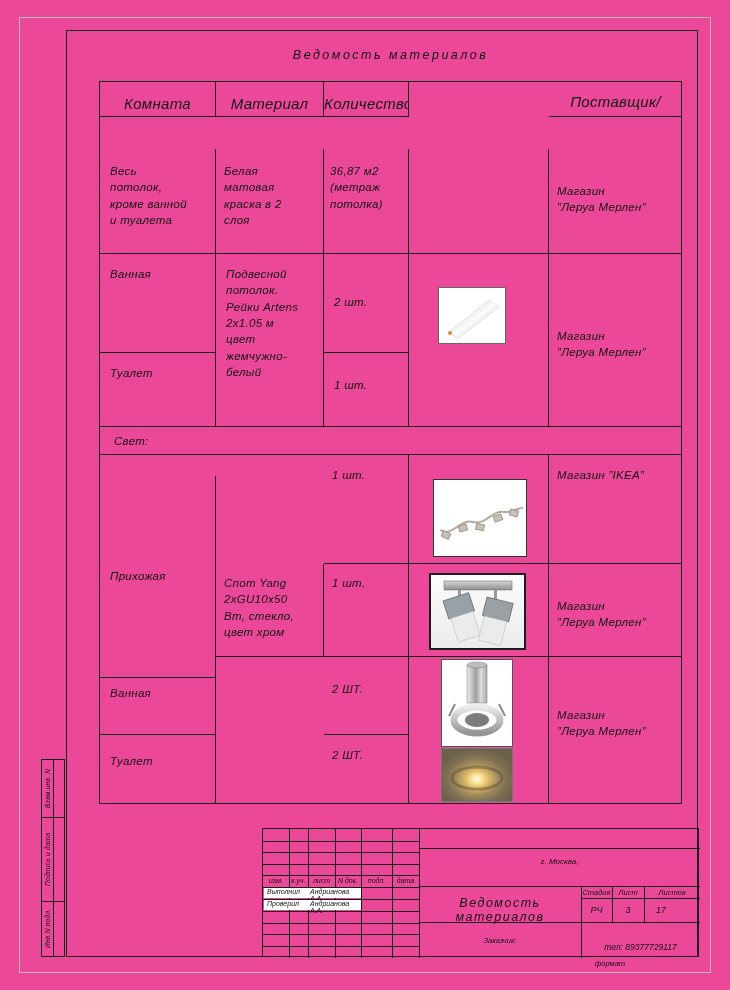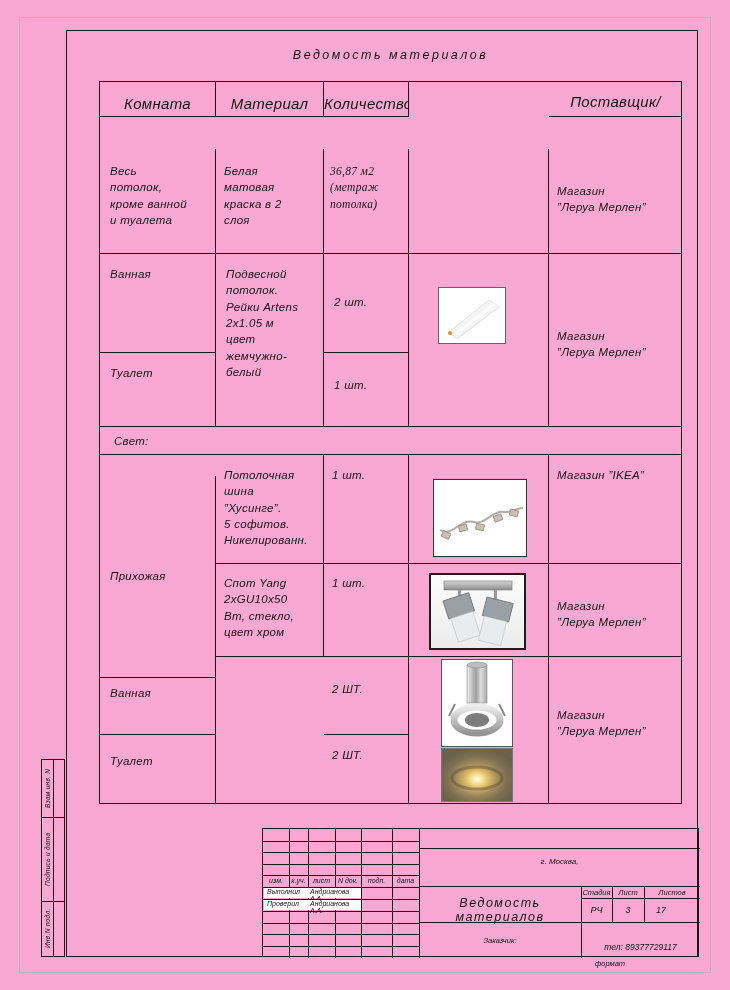--- a/index.html
+++ b/index.html
@@ -1,16 +1,16 @@
 <!DOCTYPE html>
 <html><head>
 <meta charset="utf-8">
 <style>
   html,body{margin:0;padding:0;background:#fff;}
-  .page{position:relative;width:730px;height:990px;background:#f9a8d4;overflow:hidden;
+  .page{position:relative;width:730px;height:990px;background:#ec4899;overflow:hidden;
         font-family:"Liberation Sans",sans-serif;color:#141414;}
   .outer-border{position:absolute;left:19px;top:17px;width:690px;height:954px;
         border:1px solid #b7b7b7;}
   .frame{position:absolute;left:66px;top:30px;width:632px;height:927px;
         border:1.6px solid #1a1a1a;box-sizing:border-box;}
   .doc-title{position:absolute;left:99px;top:48px;width:583px;text-align:center;
         font-style:italic;font-size:12.5px;letter-spacing:2.5px;}
   
   .mat-table{position:absolute;left:99px;top:81px;width:583px;height:723px;
         border:1.5px solid #1a1a1a;box-sizing:border-box;}
@@ -54,21 +54,21 @@
 
 
     <div class="cell" style="left:0;top:67px;width:116px;height:105px;padding:14px 4px 0 10px;">Весь
 потолок,
 кроме ванной
 и туалета</div>
     <div class="cell" style="left:116px;top:67px;width:108px;height:105px;padding:14px 4px 0 8px;">Белая
 матовая
 краска в 2
 слоя</div>
-    <div class="cell" style="left:224px;top:67px;width:85px;height:105px;padding:14px 4px 0 6px;font-family:Liberation Serif, serif;">36,87 м2
+    <div class="cell" style="left:224px;top:67px;width:85px;height:105px;padding:14px 4px 0 6px;">36,87 м2
 (метраж
 потолка)</div>
     <div class="cell" style="left:309px;top:67px;width:140px;height:105px;"></div>
     <div class="cell lc" style="left:449px;top:67px;width:133px;height:105px;padding:34px 2px 0 8px;">Магазин
 ”Леруа Мерлен”</div>
 
     <div class="cell" style="left:0;top:172px;width:116px;height:99px;padding:12px 4px 0 10px;">Ванная</div>
     <div class="cell" style="left:0;top:271px;width:116px;height:74px;padding:12px 4px 0 10px;">Туалет</div>
     <div class="cell" style="left:116px;top:172px;width:108px;height:173px;padding:12px 2px 0 10px;">Подвесной
 потолок.
@@ -79,25 +79,20 @@
 белый</div>
     <div class="cell" style="left:224px;top:172px;width:85px;height:99px;padding:40px 2px 0 10px;">2 шт.</div>
     <div class="cell" style="left:224px;top:271px;width:85px;height:74px;padding:24px 2px 0 10px;">1 шт.</div>
     <div class="cell" style="left:309px;top:172px;width:140px;height:173px;"></div>
     <div class="cell lc" style="left:449px;top:172px;width:133px;height:173px;padding:74px 2px 0 8px;">Магазин
 ”Леруа Мерлен”</div>
 
     <div class="cell sec lc" style="left:0;top:345px;width:582px;height:28px;padding-top:6px;">Свет:</div>
 
     <div class="cell" style="left:0;top:394px;width:116px;height:202px;padding:92px 4px 0 10px;">Прихожая</div>
-    <div class="cell" style="left:116px;top:373px;width:108px;height:109px;padding:12px 2px 0 8px;">Потолочная
-шина
-”Хусинге”.
-5 софитов.
-Никелированн.</div>
     <div class="cell" style="left:224px;top:373px;width:85px;height:109px;padding:12px 2px 0 8px;">1 шт.</div>
     <div class="cell" style="left:309px;top:373px;width:140px;height:109px;"></div>
     <div class="cell lc" style="left:449px;top:373px;width:133px;height:109px;padding:12px 2px 0 8px;">Магазин ”IKEA”</div>
 
     <div class="cell" style="left:116px;top:482px;width:108px;height:93px;padding:11px 2px 0 8px;">Спот Yang
 2xGU10x50
 Вт, стекло,
 цвет хром</div>
     <div class="cell" style="left:224px;top:482px;width:85px;height:93px;padding:11px 2px 0 8px;">1 шт.</div>
     <div class="cell" style="left:309px;top:482px;width:140px;height:93px;"></div>

